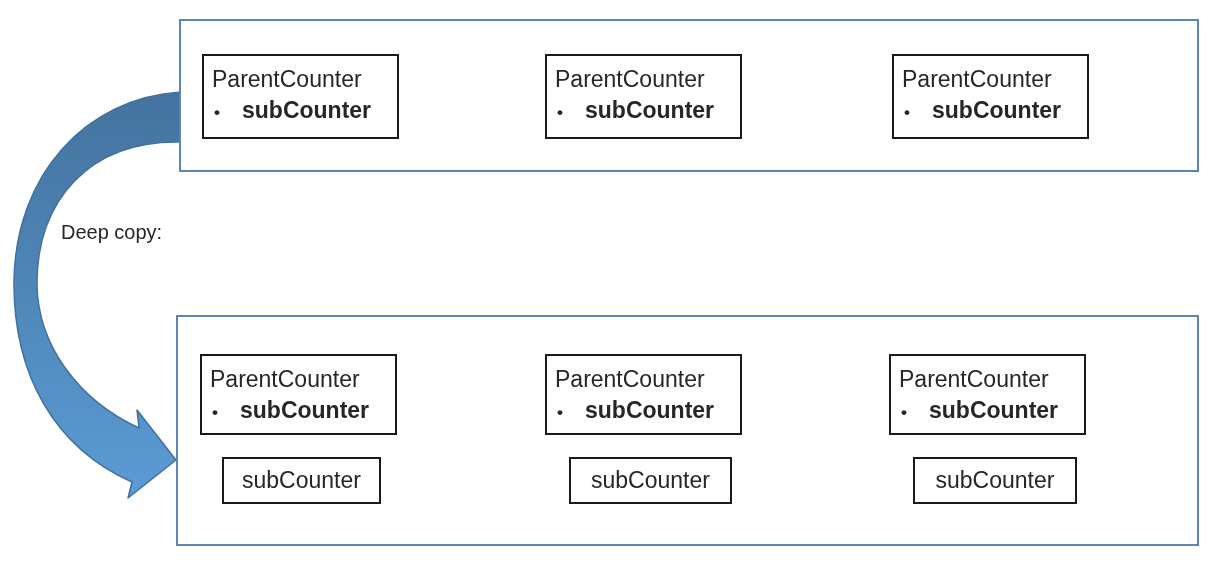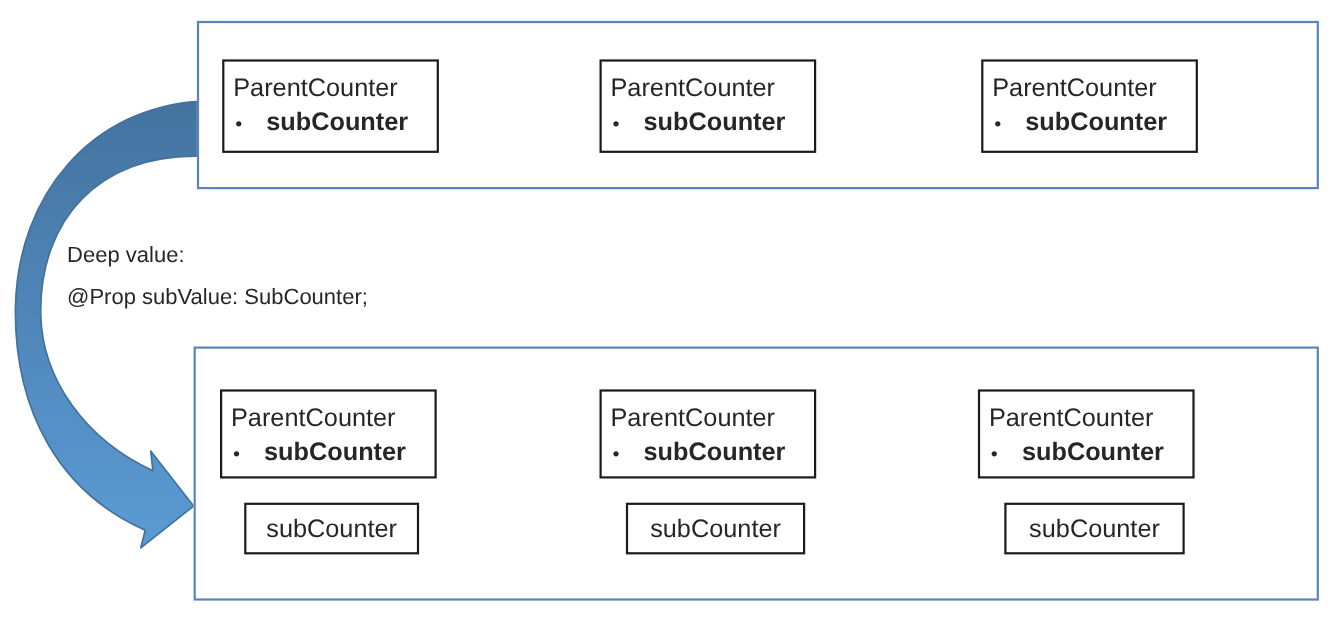--- a/index.html
+++ b/index.html
@@ -140,23 +140,22 @@
     <div class="pbox col3-top">
       <div class="pbox-title">ParentCounter</div>
       <div class="member-line">
         <span class="bullet">•</span><span>subCounter</span>
       </div>
     </div>
 
   </div>
 
   <div class="note">
-    <div class="note-heading">Deep value:</div>
+    <div class="note-heading">Deep copy:</div>
     <div class="note-code">
-      <div class="note-code-line">@Prop subValue: SubCounter;</div>
     </div>
   </div>
 
   <div class="group group-bottom">
 
     <div class="pbox col1-bot">
       <div class="pbox-title">ParentCounter</div>
       <div class="member-line">
         <span class="bullet">•</span><span>subCounter</span>
       </div>

